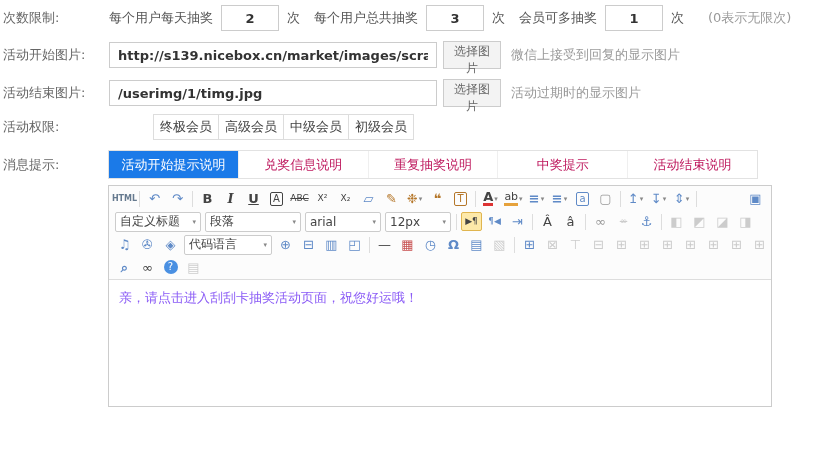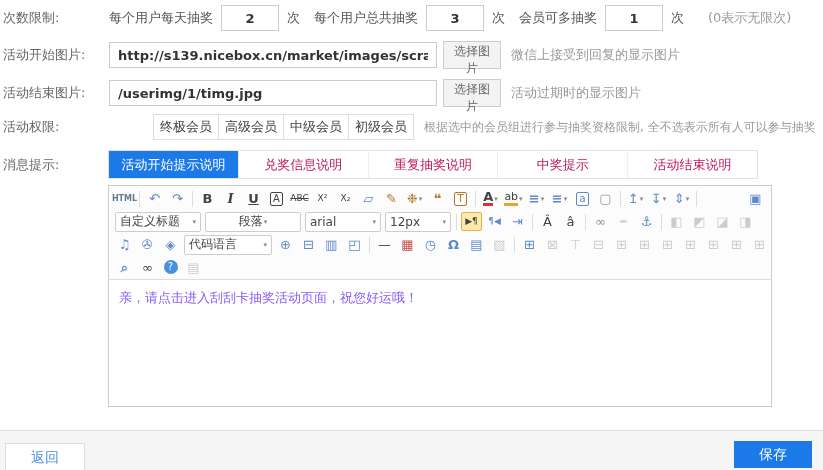--- a/index.html
+++ b/index.html
@@ -105,21 +105,20 @@
 
   <div class="frow" style="top:112px;height:30px;gap:44px;">
     <div class="flabel">活动权限:</div>
     <div class="fcontent">
       <div class="permgroup" id="perm-group">
           <button class="pbtn">终极会员</button>
           <button class="pbtn">高级会员</button>
           <button class="pbtn">中级会员</button>
           <button class="pbtn">初级会员</button>
         </div>
-      <span class="ghint" style="font-size:12px;">根据选中的会员组进行参与抽奖资格限制, 全不选表示所有人可以参与抽奖</span>
     </div>
   </div>
 
   <div class="frow" style="top:150px;height:29px;">
     <div class="flabel">消息提示:</div>
   </div>
 
   <div class="tabbar" id="tab-bar">
       <div class="tab active">活动开始提示说明</div>
       <div class="tab">兑奖信息说明</div>
@@ -219,21 +218,21 @@
           <span class="flexsp"></span>
           <span class="ico c-b">
             <span class="gl">▣</span>
           </span>
         </div>
       <div class="tbrow">
           <span class="combo" style="width: 86px;">
             <span class="ct">自定义标题</span>
             <span class="caret">▾</span>
           </span>
-          <span class="combo" style="width: 96px; justify-content: center;">
+          <span class="combo" style="width: 96px;">
             <span class="ct">段落</span>
             <span class="caret">▾</span>
           </span>
           <span class="combo" style="width: 76px;">
             <span class="ct">arial</span>
             <span class="caret">▾</span>
           </span>
           <span class="combo" style="width: 66px;">
             <span class="ct">12px</span>
             <span class="caret">▾</span>
@@ -370,18 +369,14 @@
             <span class="gl">?</span>
           </span>
           <span class="ico dis">
             <span class="gl">▤</span>
           </span>
         </div>
     </div>
     <div class="econtent">亲，请点击进入刮刮卡抽奖活动页面，祝您好运哦！</div>
   </div>
 
-  <div class="footer">
-    <button class="backbtn">返回</button>
-    <button class="savebtn">保存</button>
-  </div>
 
 </div>
 
 </body></html>

